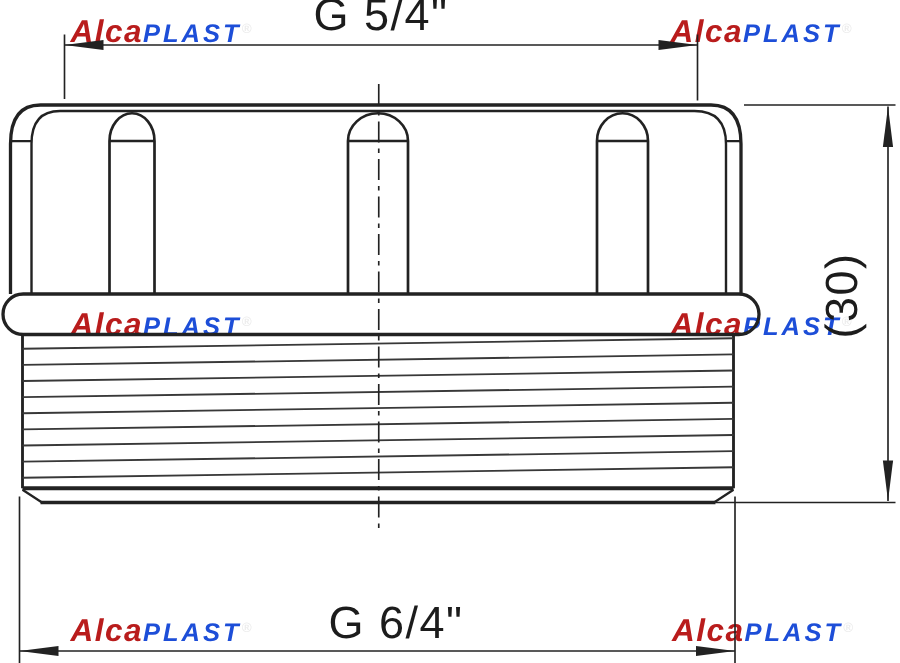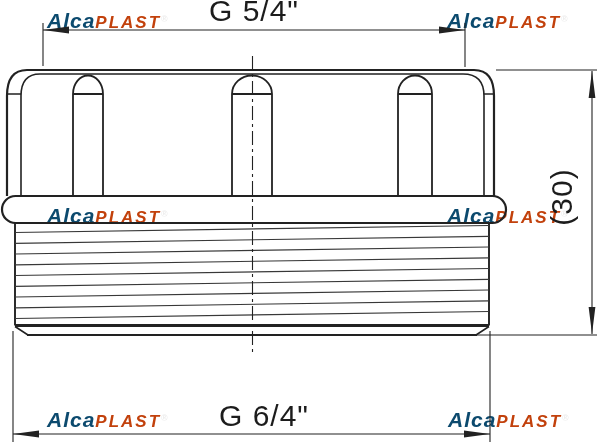--- a/index.html
+++ b/index.html
@@ -4,22 +4,22 @@
 <style>
   html,body{margin:0;padding:0;background:#fff;}
   #stage{
     position:relative;width:600px;height:442px;background:#ffffff;overflow:hidden;
     font-family:"Liberation Sans",sans-serif;
   }
   .wm{
     position:absolute;white-space:nowrap;user-select:none;
     font-weight:bold;letter-spacing:1px;line-height:18px;z-index:1;
   }
-  .wm .alca{font-size:21px;color:#0c4a6e;font-style:italic;margin-top:12px;}
-  .wm .plast{font-size:17px;color:#c2410c;font-style:italic;letter-spacing:2px;}
+  .wm .alca{font-size:21px;color:#b91c1c;font-style:italic;margin-top:12px;}
+  .wm .plast{font-size:17px;color:#1d4ed8;font-style:italic;letter-spacing:2px;}
   .wm .reg{font-size:9px;color:#ededed;vertical-align:super;}
   svg{position:absolute;left:0;top:0;z-index:2;}
   .dim-label{
     position:absolute;z-index:3;color:#1c1c1c;font-size:30px;
     letter-spacing:1px;text-align:center;white-space:nowrap;
   }
   #dim-top-label{left:189px;top:-6px;width:130px;}
   #dim-bottom-label{left:199px;top:399px;width:130px;}
   #dim-side-label{
     left:517px;top:180px;width:90px;height:34px;line-height:34px;

